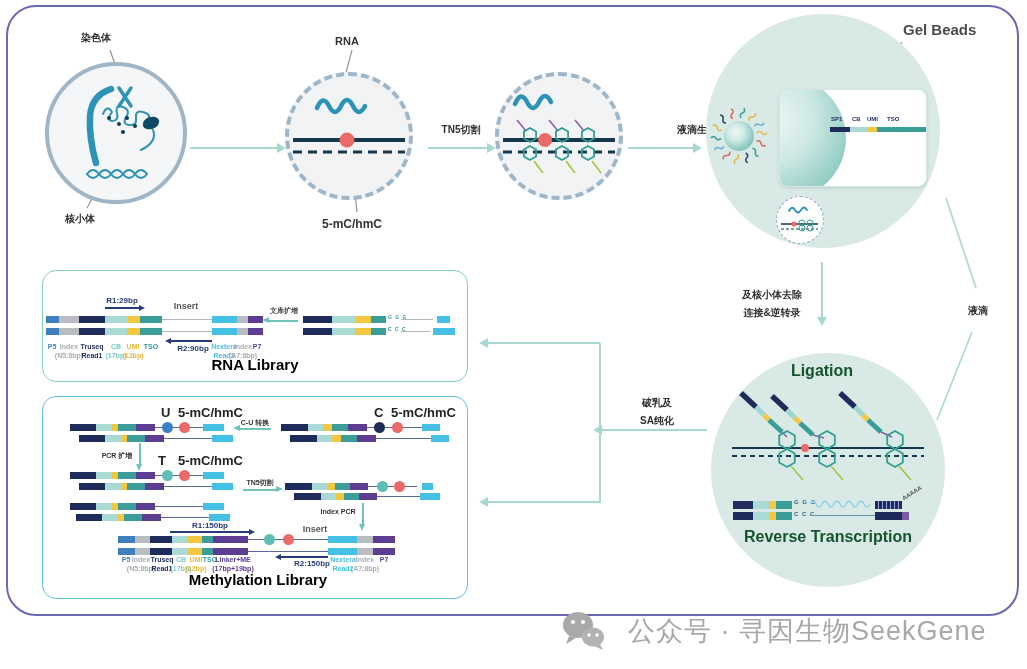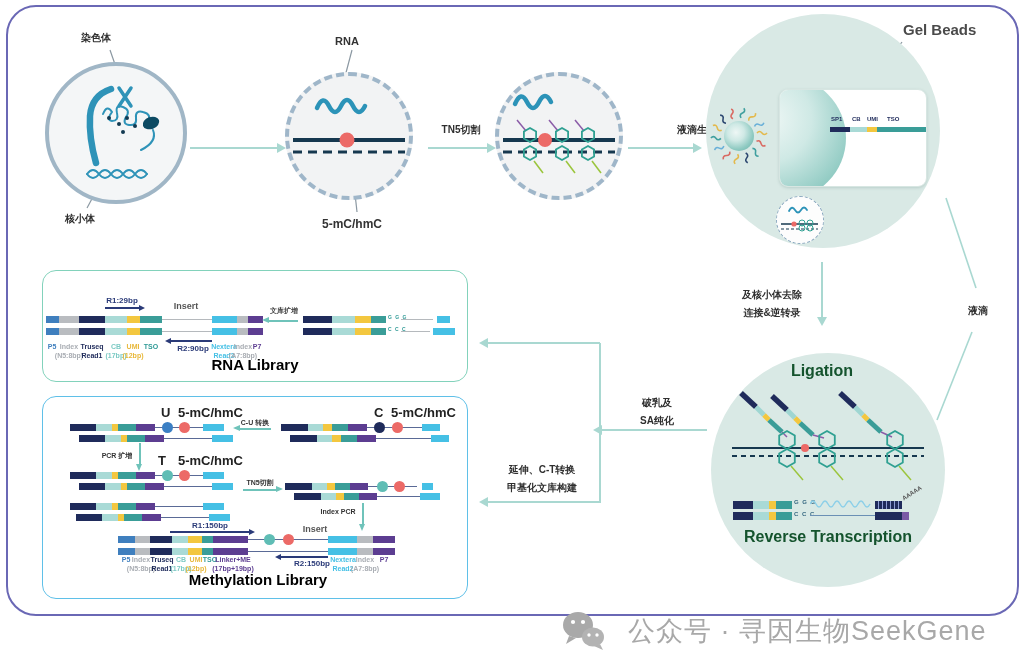--- a/index.html
+++ b/index.html
@@ -301,24 +301,20 @@
   <div class="ligtitle" style="left:828px;top:528px;">Reverse Transcription</div>
 
   <div class="harrow left" style="left:601px;top:429px;width:106px;"></div>
   <div class="zh" style="left:613px;top:394px;width:88px;">
     <div>破乳及</div>
     <div>SA纯化</div>
   </div>
   <div class="vline" style="left:599px;top:343px;height:160px;"></div>
   <div class="harrow left" style="left:487px;top:342px;width:113px;"></div>
   <div class="harrow left" style="left:487px;top:501px;width:113px;"></div>
-  <div class="zh" style="left:483px;top:461px;width:118px;">
-    <div>延伸、C-T转换</div>
-    <div>甲基化文库构建</div>
-  </div>
 
   <div class="libbox rnabox" style="left:42px;top:270px;width:426px;height:112px;"></div>
 
   <div class="navarrow right" style="left:105px;top:307px;width:35px;"></div>
   <div class="cap8" style="left:122px;top:296px;">R1:29bp</div>
   <div class="ins" style="left:186px;top:301px;">Insert</div>
 
   <div class="strand" style="left:46px;top:316px;">
     <div class="sg bg-blue" style="width:13px;"></div>
     <div class="sg bg-gray" style="width:20px;"></div>

